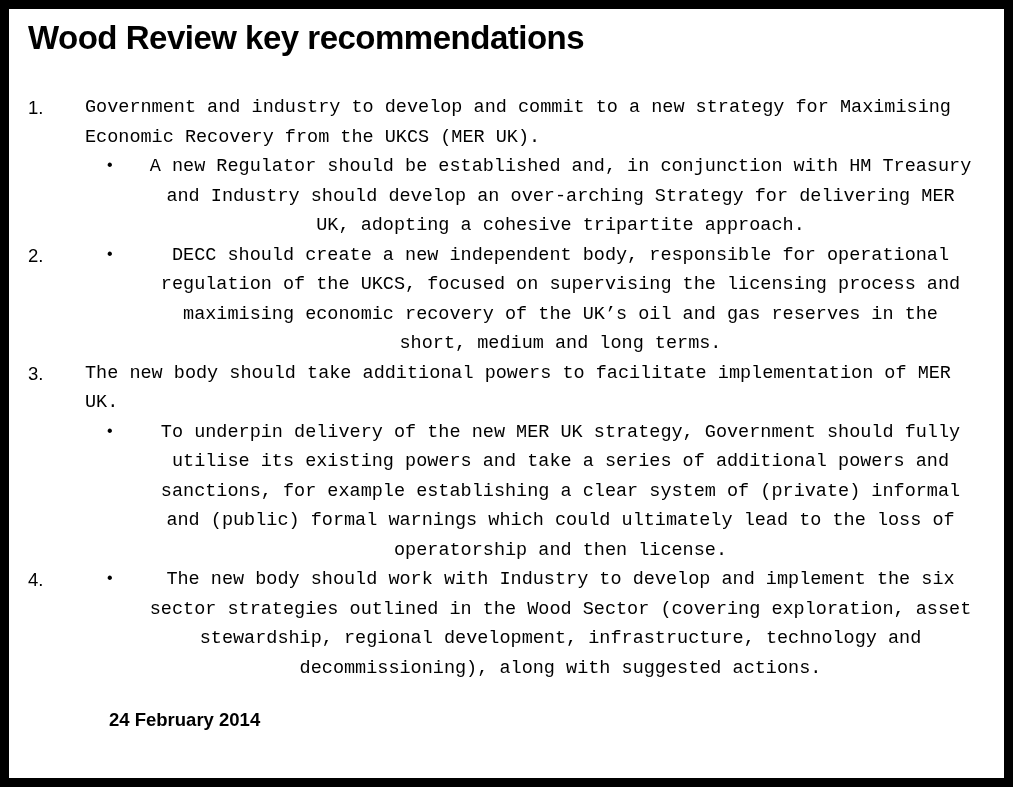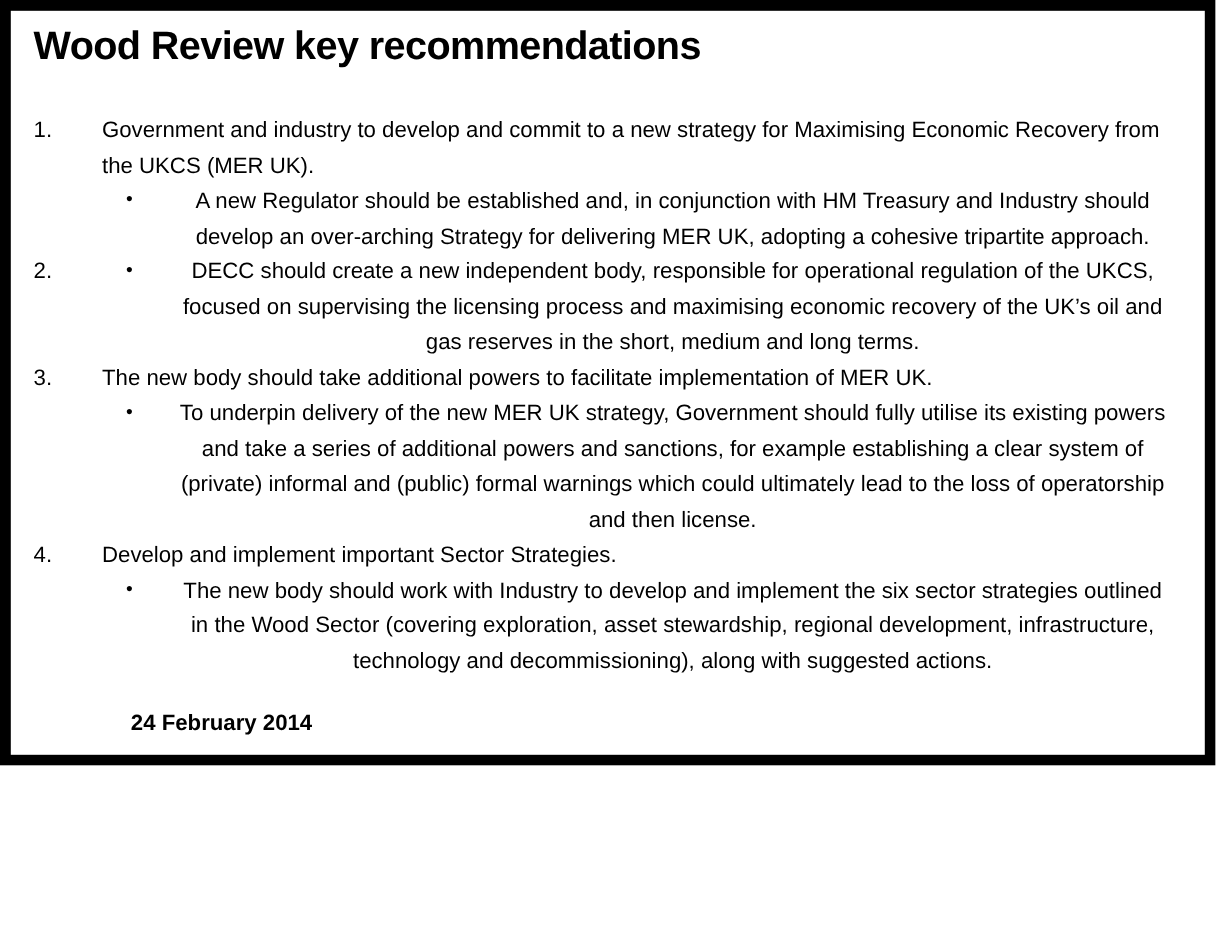--- a/index.html
+++ b/index.html
@@ -2,21 +2,21 @@
 <html><head>
 <meta charset="utf-8">
 <style>
   html, body {
     margin: 0;
     padding: 0;
     background: #ffffff;
   }
   .slide {
     width: 1013px;
-    height: 638px;
+    height: 787px;
     box-sizing: border-box;
     border: 9px solid #000000;
     background: #ffffff;
     color: #000000;
     font-family: "Liberation Sans", sans-serif;
     overflow: hidden;
   }
   .title {
     font-size: 33px;
     font-weight: 700;
@@ -31,20 +31,21 @@
   }
   .item {
     display: flex;
   }
   .item-num {
     width: 57px;
     flex-shrink: 0;
   }
   .item-body {
     flex: 1;
+    font-family: Liberation Mono, monospace;
   }
   .bullet-row {
     display: flex;
   }
   .bullet-glyph {
     margin-left: 20px;
     width: 40px;
     flex-shrink: 0;
     font-size: 16px;
   }
@@ -93,21 +94,20 @@
         <div class="bullet-row">
           <div class="bullet-glyph">•</div>
           <div class="bullet-text">To underpin delivery of the new MER UK strategy, Government should fully utilise its existing powers and take a series of additional powers and sanctions, for example establishing a clear system of (private) informal and (public) formal warnings which could ultimately lead to the loss of operatorship and then license.</div>
         </div>
       </div>
     </div>
 
     <div class="item">
       <div class="item-num">4.</div>
       <div class="item-body">
-        <div>Develop and implement important Sector Strategies.</div>
         <div class="bullet-row">
           <div class="bullet-glyph">•</div>
           <div class="bullet-text">The new body should work with Industry to develop and implement the six sector strategies outlined in the Wood Sector (covering exploration, asset stewardship, regional development, infrastructure, technology and decommissioning), along with suggested actions.</div>
         </div>
       </div>
     </div>
 
     <div class="date-line">24 February 2014</div>
 
   </div>

